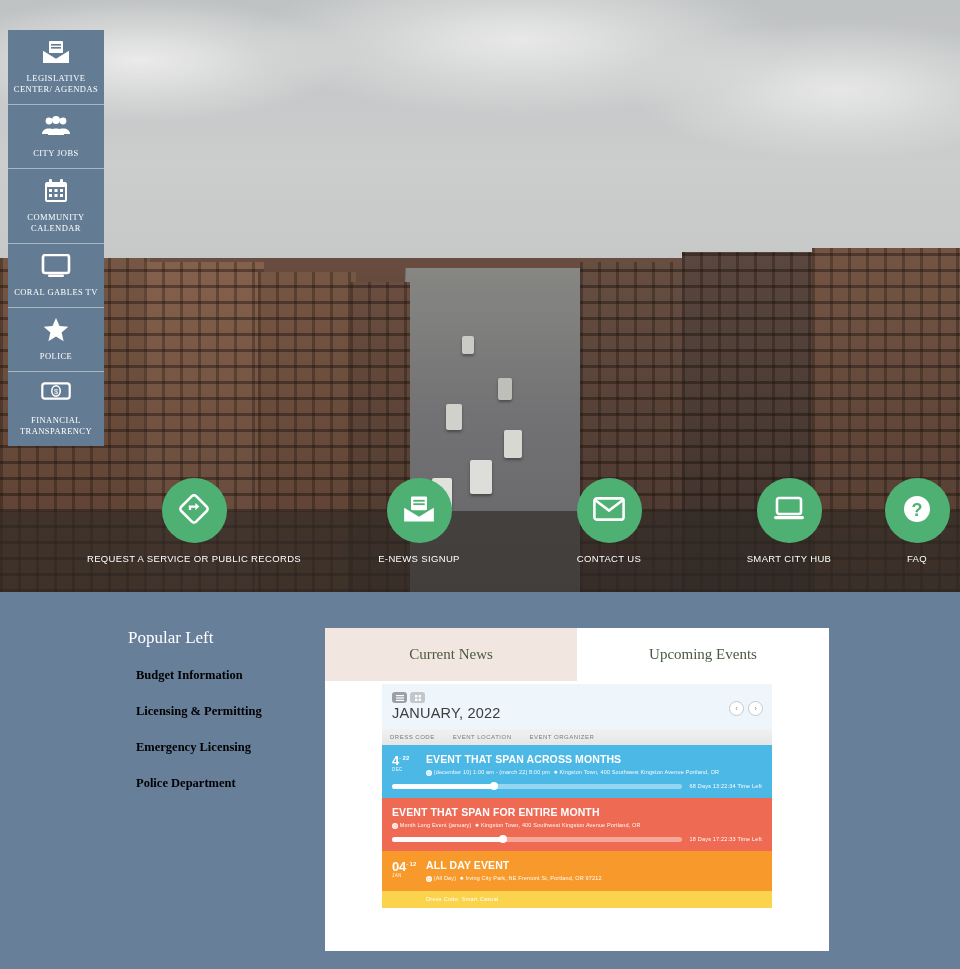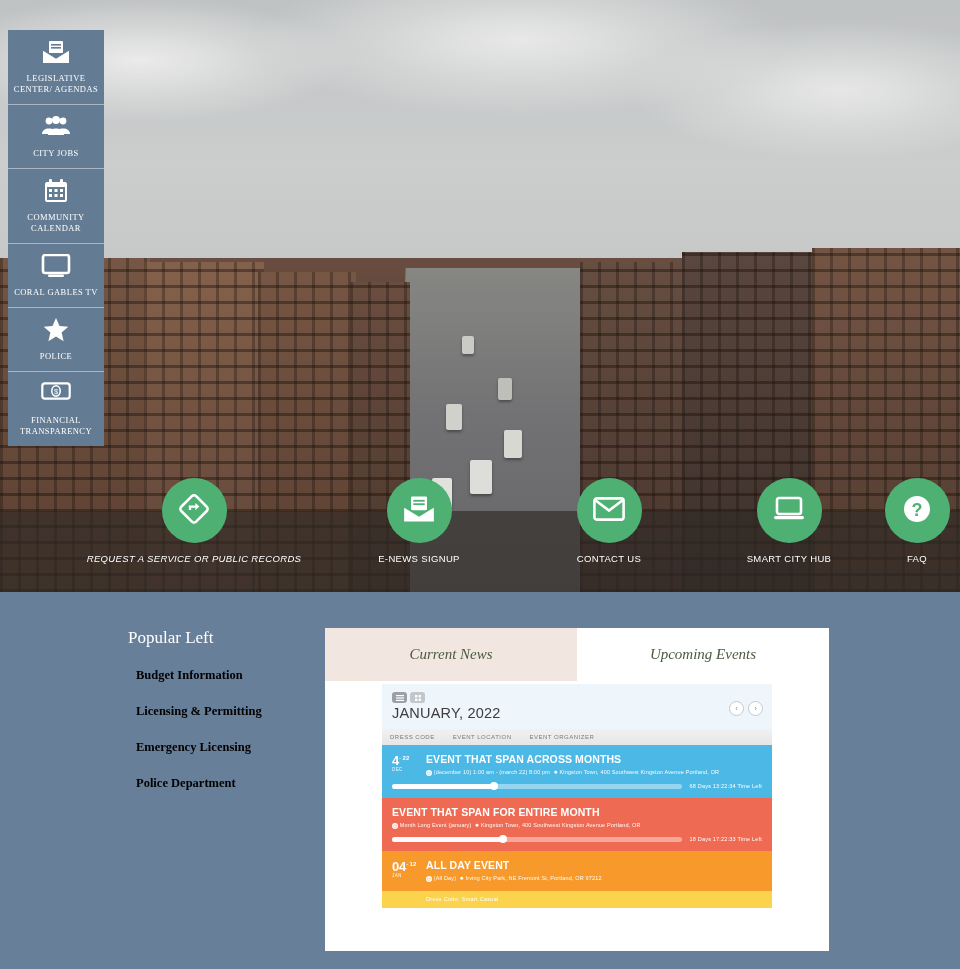--- a/index.html
+++ b/index.html
@@ -77,21 +77,21 @@
     display: block;
     font-family: "Liberation Serif", serif;
     font-size: 8.5px; letter-spacing: .45px; line-height: 11px;
     text-transform: uppercase;
   }
 
   
   .quick { position: absolute; left: 0; top: 478px; width: 960px; z-index: 7; }
   .qrow { display: flex; }
   .q { text-align: center; cursor: pointer; }
-  .q0 { width: 260px; margin-left: 64px; font-style: italic; }
+  .q0 { width: 260px; margin-left: 64px; }
   .q1 { width: 190px; }
   .q2 { width: 190px; }
   .q3 { width: 170px; }
   .q4 { width: 86px; }
   .circle {
     width: 65px; height: 65px; border-radius: 50%;
     background: #4eb073; margin: 0 auto 9px;
     display: flex; align-items: center; justify-content: center;
   }
   .qlabel {
@@ -114,21 +114,21 @@
   }
 
   .card {
     position: absolute; left: 325px; top: 36px; width: 504px; height: 323px;
     background: #fff;
   }
   .tabs { display: flex; height: 53px; }
   .tab {
     flex: 1; display: flex; align-items: center; justify-content: center;
     font-family: "Liberation Serif", serif; font-size: 15px;
-    color: #4b5a3f; cursor: pointer; background: #fff; font-style: italic;
+    color: #4b5a3f; cursor: pointer; background: #fff;
   }
   .tab.active { background: #f2e7e0; }
 
   .cal { position: absolute; left: 57px; top: 56px; width: 390px; }
   .cal-head {
     background: #eef5fb; padding: 8px 10px 0; position: relative;
   }
   .viewtoggles { display: flex; gap: 3px; margin-bottom: 2px; }
   .vt {
     width: 15px; height: 11px; border-radius: 3px; background: #9aa0a6;

